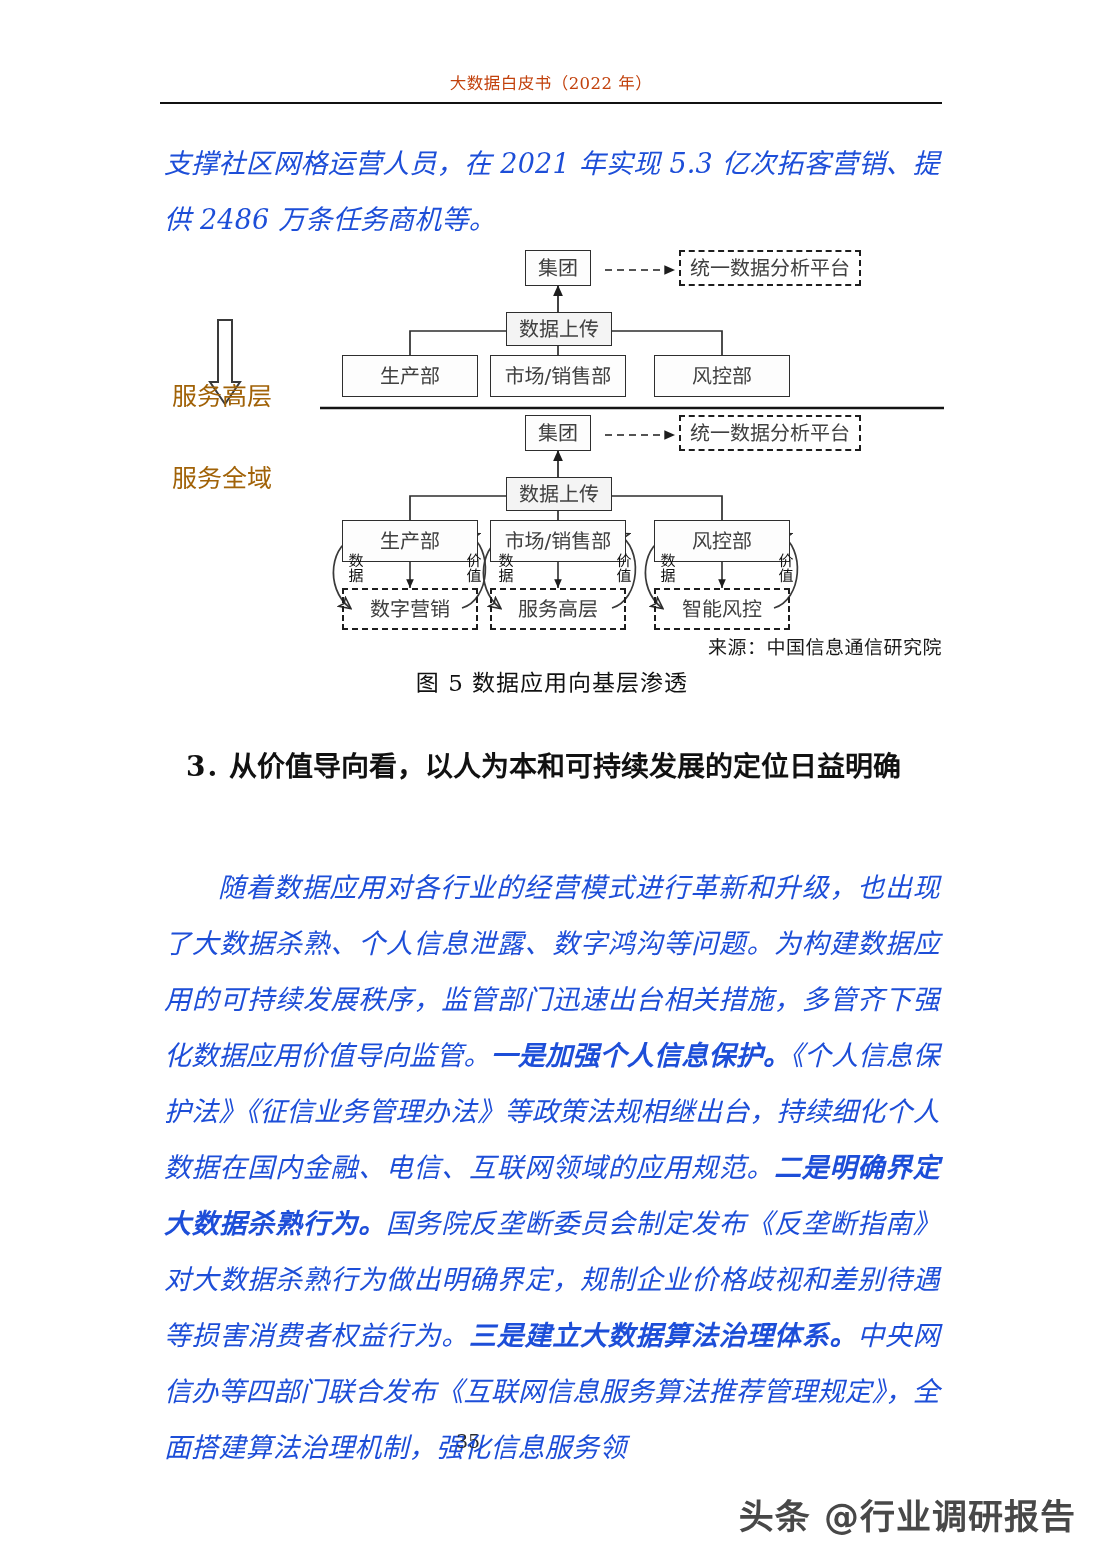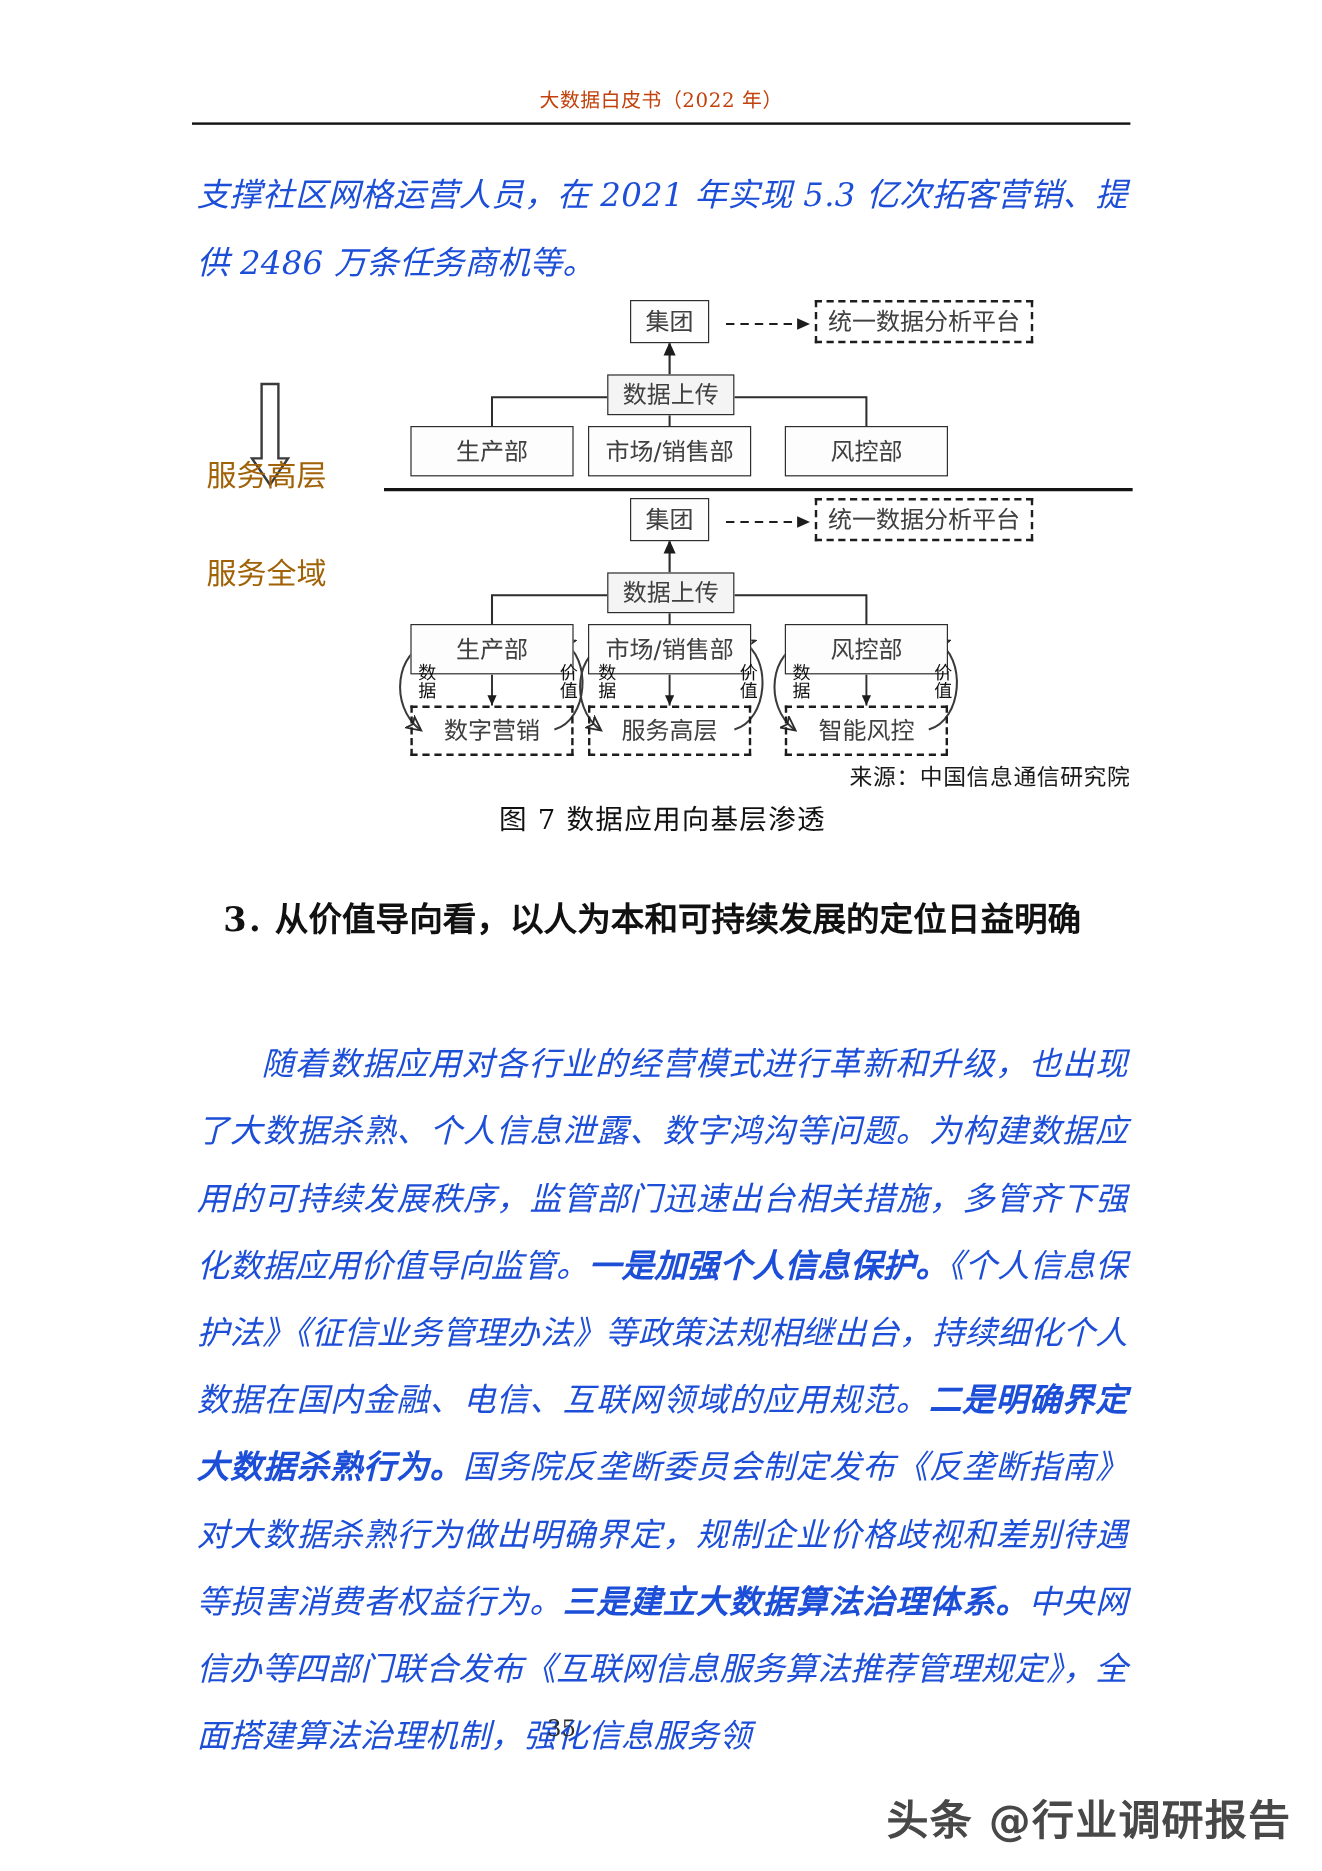--- a/index.html
+++ b/index.html
@@ -320,21 +320,21 @@
     <div class="loop-label" style="left:188px; top:318px;"><span>数据</span></div>
     <div class="loop-label" style="left:306px; top:318px;"><span>价值</span></div>
 
     <div class="loop-label" style="left:338px; top:318px;"><span>数据</span></div>
     <div class="loop-label" style="left:456px; top:318px;"><span>价值</span></div>
 
     <div class="loop-label" style="left:500px; top:318px;"><span>数据</span></div>
     <div class="loop-label" style="left:618px; top:318px;"><span>价值</span></div>
 
     <div class="fig-source">来源：中国信息通信研究院</div>
-    <div class="fig-caption">图 7  数据应用向基层渗透</div>
+    <div class="fig-caption">图 5  数据应用向基层渗透</div>
   </div>
 
   <div class="heading3">
     <span class="hang">
       <span class="num">3.</span>
       <span>从价值导向看，以人为本和可持续发展的定位日益明确</span>
     </span>
   </div>
 
   <div class="body-col" id="main-para">

